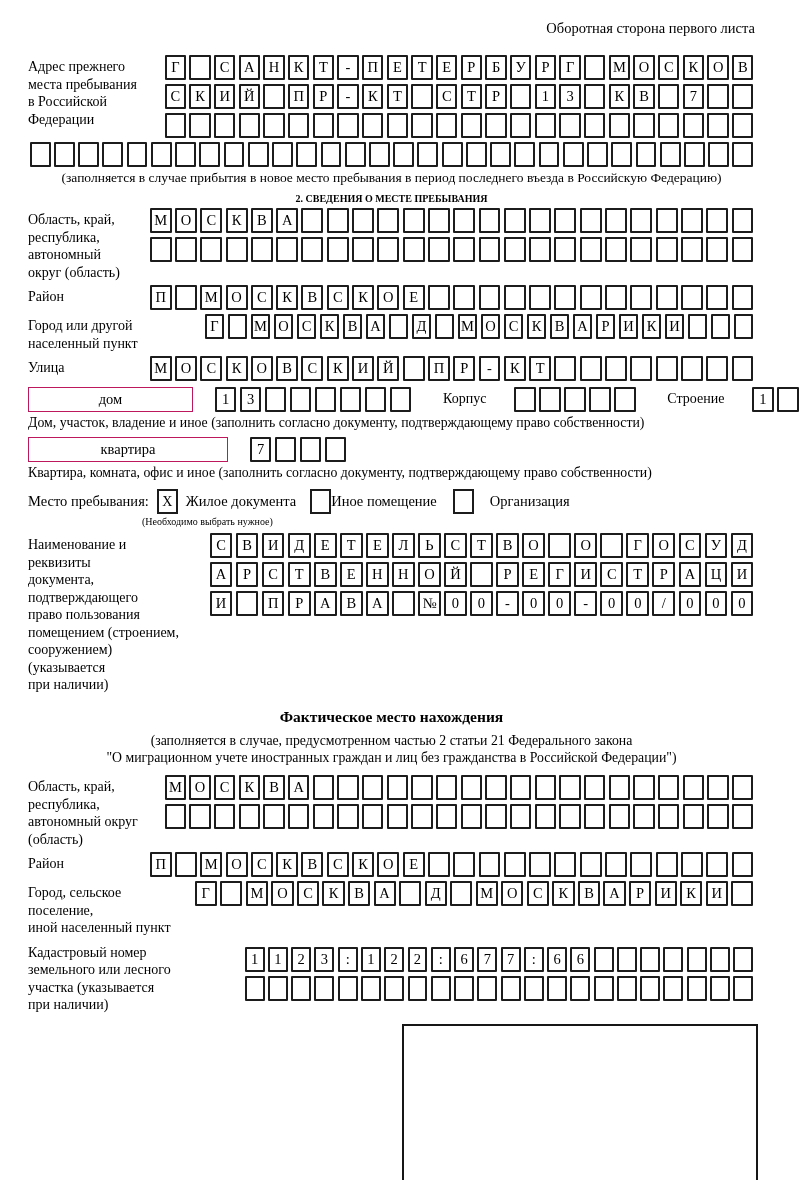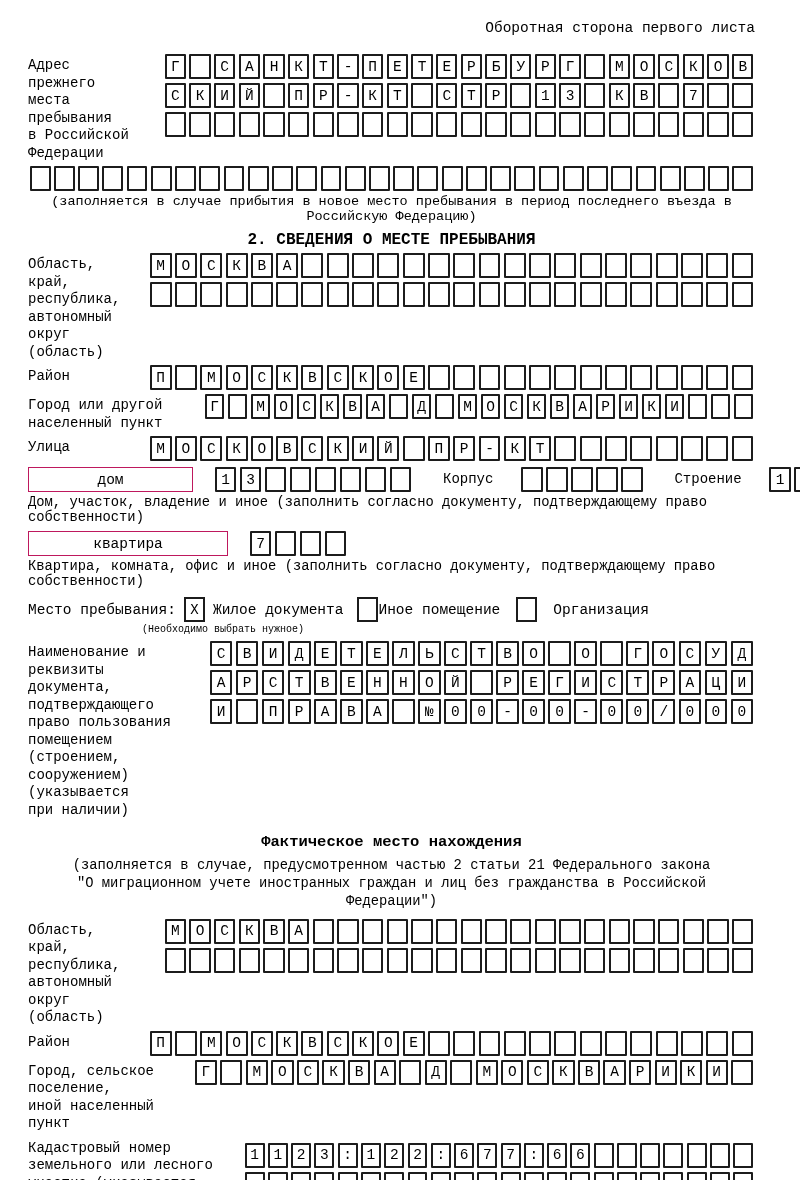--- a/index.html
+++ b/index.html
@@ -1,38 +1,38 @@
 <!DOCTYPE html>
 <html><head>
 <meta charset="utf-8">
 <style>
   html,body{margin:0;padding:0;background:#fff;}
   .page{
     width:800px;height:1180px;box-sizing:border-box;
     padding:20px 45px 10px 28px;
-    font-family:Liberation Mono, monospace;
+    font-family:Liberation Serif, serif;
     color:#000;background:#fff;overflow:hidden;
   }
   .hdr-note{text-align:right;font-size:14.5px;margin-bottom:18px;}
   .frow{display:flex;align-items:flex-start;margin-top:4px;gap:20px;}
   .lbl{font-size:14px;line-height:1.25;white-space:pre-line;flex:none;padding-top:3px;}
   .rows-col{flex:1;display:flex;flex-direction:column;gap:4px;}
   .cells{display:flex;flex:1;}
   .cells.fixed{flex:none;}
   .cell{
     flex:1 1 0;min-width:0;height:25px;margin:0 1.7px;
     border:2px solid #1c1c1c;border-radius:1px;box-sizing:border-box;
     display:flex;align-items:center;justify-content:center;
     font-size:14.5px;background:#fff;
   }
   .w115{width:115px;} .w100{width:100px;} .w155{width:155px;}
   .w160{width:160px;} .w145{width:145px;} .w195{width:195px;}
   .caption{font-size:13.5px;text-align:center;margin-top:3px;}
   .caption-left{font-size:13.8px;margin-top:3px;}
-  .sec-title{font-size:16px;font-weight:bold;text-align:center;margin:7px 0 4px 0;}
+  .sec-title{font-size:10px;font-weight:bold;text-align:center;margin:7px 0 4px 0;}
   .named-box{
     border:1px solid #be185d;height:25px;box-sizing:border-box;flex:none;
     display:flex;align-items:center;justify-content:center;font-size:14.5px;
   }
   .small-lbl{font-size:14px;flex:none;padding:4px 6px 0 10px;}
   .stay-row{display:flex;align-items:center;margin-top:8px;font-size:14.5px;}
   .cbx{
     width:21px;height:25px;border:2px solid #1c1c1c;box-sizing:border-box;flex:none;
     display:flex;align-items:center;justify-content:center;font-size:14px;
   }

